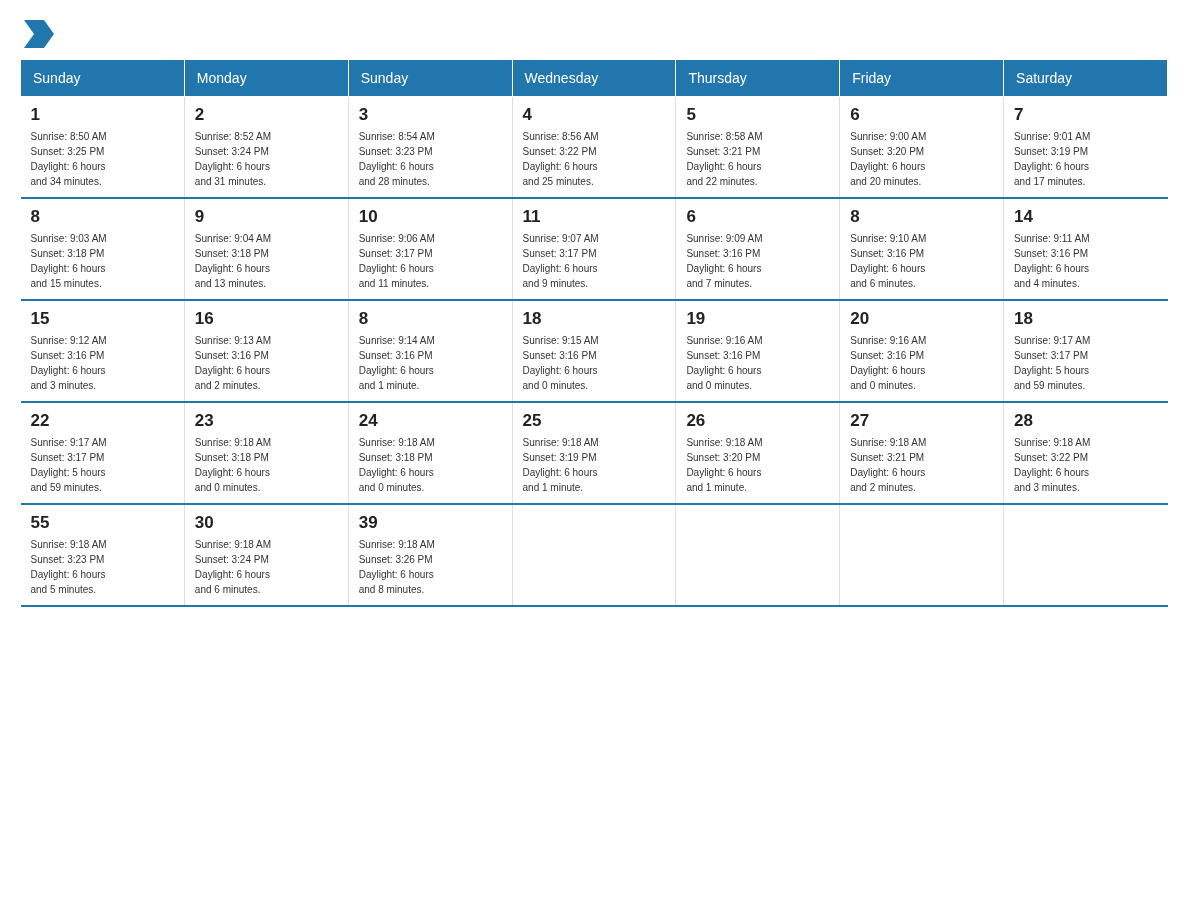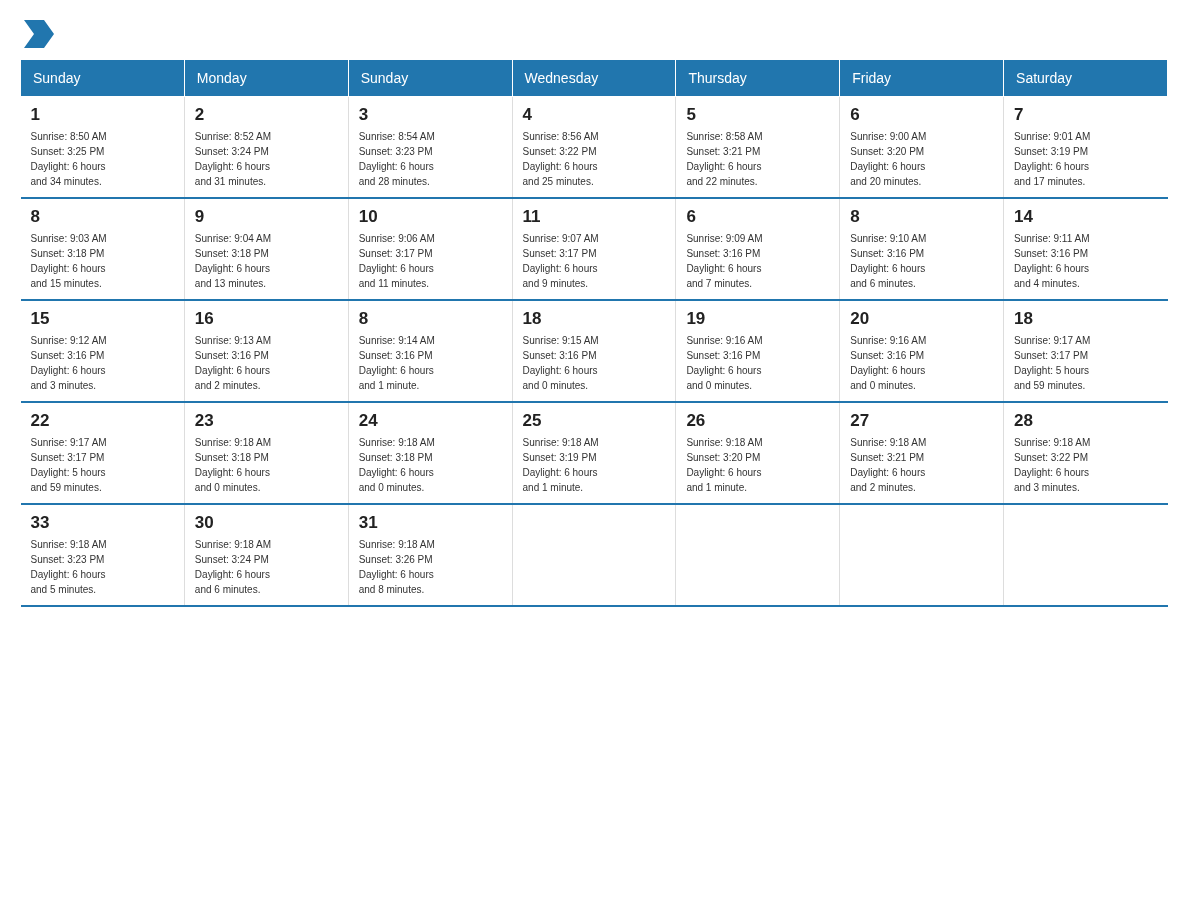--- a/index.html
+++ b/index.html
@@ -251,29 +251,29 @@
           <span class="day-number">27</span>
           <div class="day-info">Sunrise: 9:18 AM<br>Sunset: 3:21 PM<br>Daylight: 6 hours<br>and 2 minutes.</div>
         </td>
         <td>
           <span class="day-number">28</span>
           <div class="day-info">Sunrise: 9:18 AM<br>Sunset: 3:22 PM<br>Daylight: 6 hours<br>and 3 minutes.</div>
         </td>
       </tr>
       <tr>
         <td>
-          <span class="day-number">33</span>
+          <span class="day-number">55</span>
           <div class="day-info">Sunrise: 9:18 AM<br>Sunset: 3:23 PM<br>Daylight: 6 hours<br>and 5 minutes.</div>
         </td>
         <td>
           <span class="day-number">30</span>
           <div class="day-info">Sunrise: 9:18 AM<br>Sunset: 3:24 PM<br>Daylight: 6 hours<br>and 6 minutes.</div>
         </td>
         <td>
-          <span class="day-number">31</span>
+          <span class="day-number">39</span>
           <div class="day-info">Sunrise: 9:18 AM<br>Sunset: 3:26 PM<br>Daylight: 6 hours<br>and 8 minutes.</div>
         </td>
         <td class="empty-cell"></td>
         <td class="empty-cell"></td>
         <td class="empty-cell"></td>
         <td class="empty-cell"></td>
       </tr>
     </tbody>
 </table>
 

